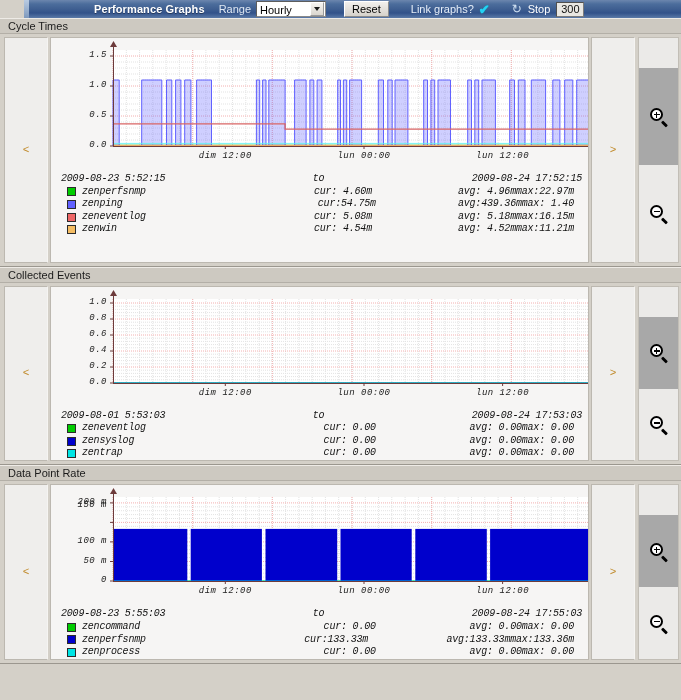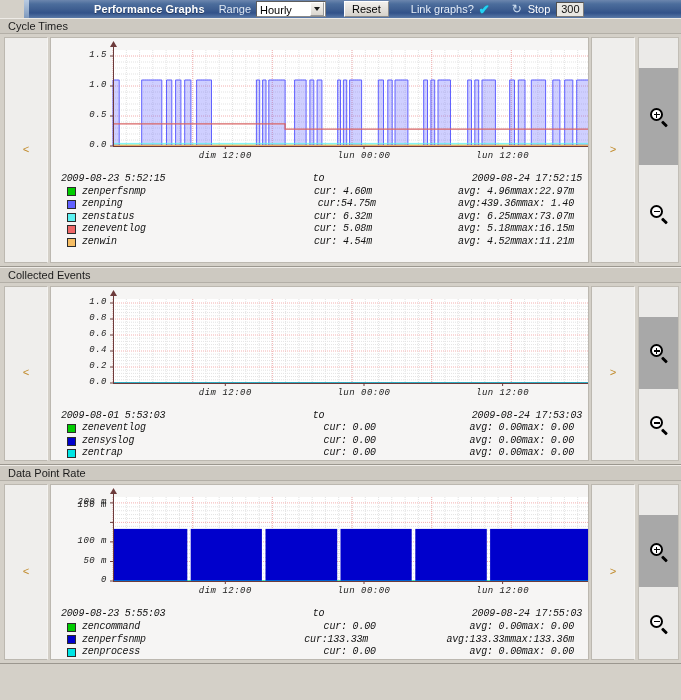--- a/index.html
+++ b/index.html
@@ -374,21 +374,20 @@
             <div class="ytick" style="top: 72px; right: 510px;">0.5</div>
             <div class="ytick" style="top: 102px; right: 510px;">0.0</div>
             <div class="xtick" style="left: 174.33px; top: 113px;">dim 12:00</div>
             <div class="xtick" style="left: 312.95px; top: 113px;">lun 00:00</div>
             <div class="xtick" style="left: 451.57px; top: 113px;">lun 12:00</div>
           </div>
           <div class="legend">
             <div class="legend-range"><span class="lr-from">2009-08-23 5:52:15</span><span class="lr-to">to</span><span class="lr-until">2009-08-24 17:52:15</span></div>
             <div class="legend-row"><span class="swatch" style="background: rgb(0, 204, 0);"></span><span class="lg-name">zenperfsnmp</span><span class="lg-cur">cur: 4.60m</span><span class="lg-avg">avg: 4.96m</span><span class="lg-max">max:22.97m</span></div>
             <div class="legend-row"><span class="swatch" style="background: rgb(97, 97, 255);"></span><span class="lg-name">zenping</span><span class="lg-cur">cur:54.75m</span><span class="lg-avg">avg:439.36m</span><span class="lg-max">max: 1.40</span></div>
-            <div class="legend-row"><span class="swatch" style="background: rgb(92, 242, 242);"></span><span class="lg-name">zenstatus</span><span class="lg-cur">cur: 6.32m</span><span class="lg-avg">avg: 6.25m</span><span class="lg-max">max:73.07m</span></div>
             <div class="legend-row"><span class="swatch" style="background: rgb(239, 103, 103);"></span><span class="lg-name">zeneventlog</span><span class="lg-cur">cur: 5.08m</span><span class="lg-avg">avg: 5.18m</span><span class="lg-max">max:16.15m</span></div>
             <div class="legend-row"><span class="swatch" style="background: rgb(245, 189, 99);"></span><span class="lg-name">zenwin</span><span class="lg-cur">cur: 4.54m</span><span class="lg-avg">avg: 4.52m</span><span class="lg-max">max:11.21m</span></div>
           </div>
         </div>
         <div class="nav-col" style="margin-left: 2px; height: 225.6px;">&gt;</div>
         <div class="zoom-col" style="height: 225.6px;">
           <div class="zoom-pad-top"></div>
           <div class="zoom-btn hover">
             <span class="mag">
               <span class="ring"></span>

